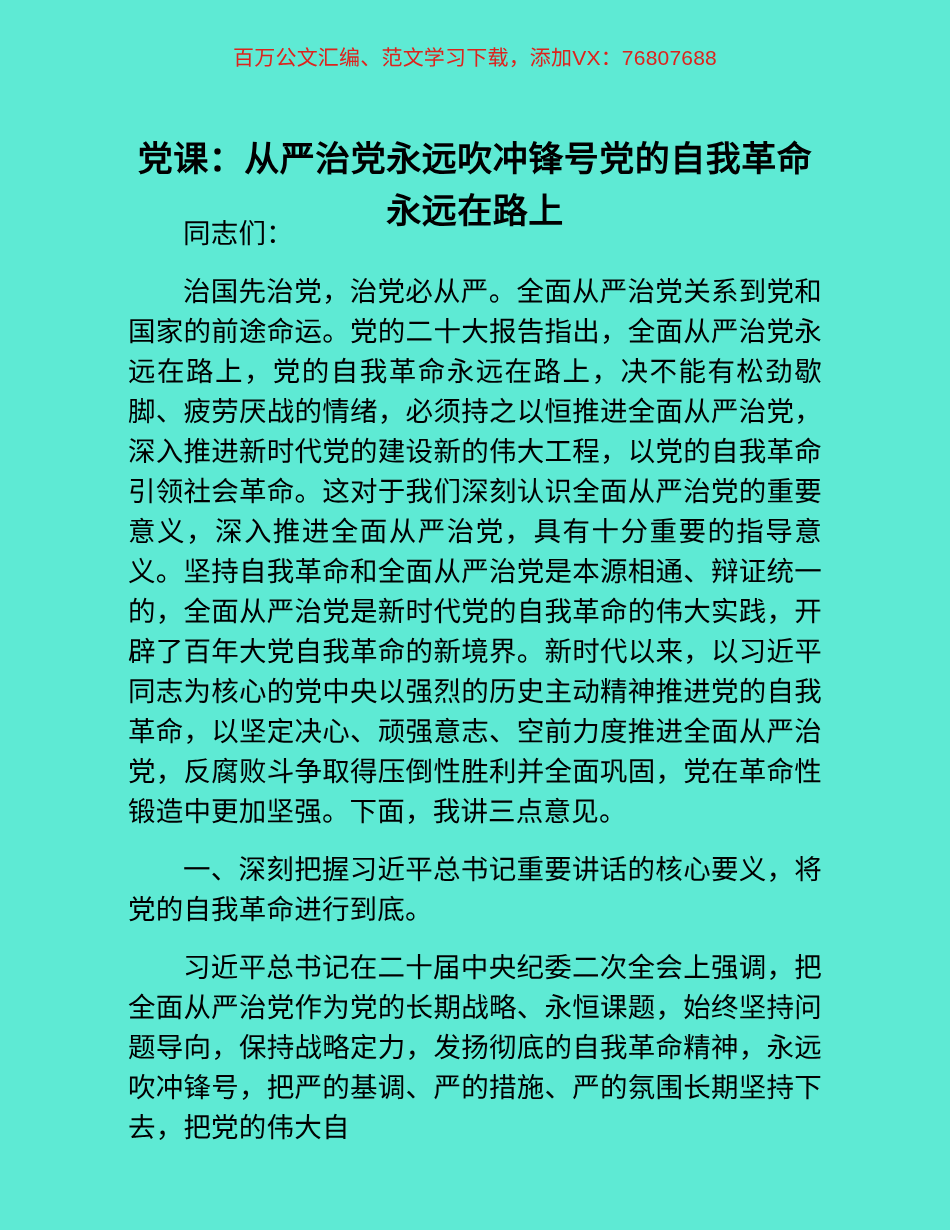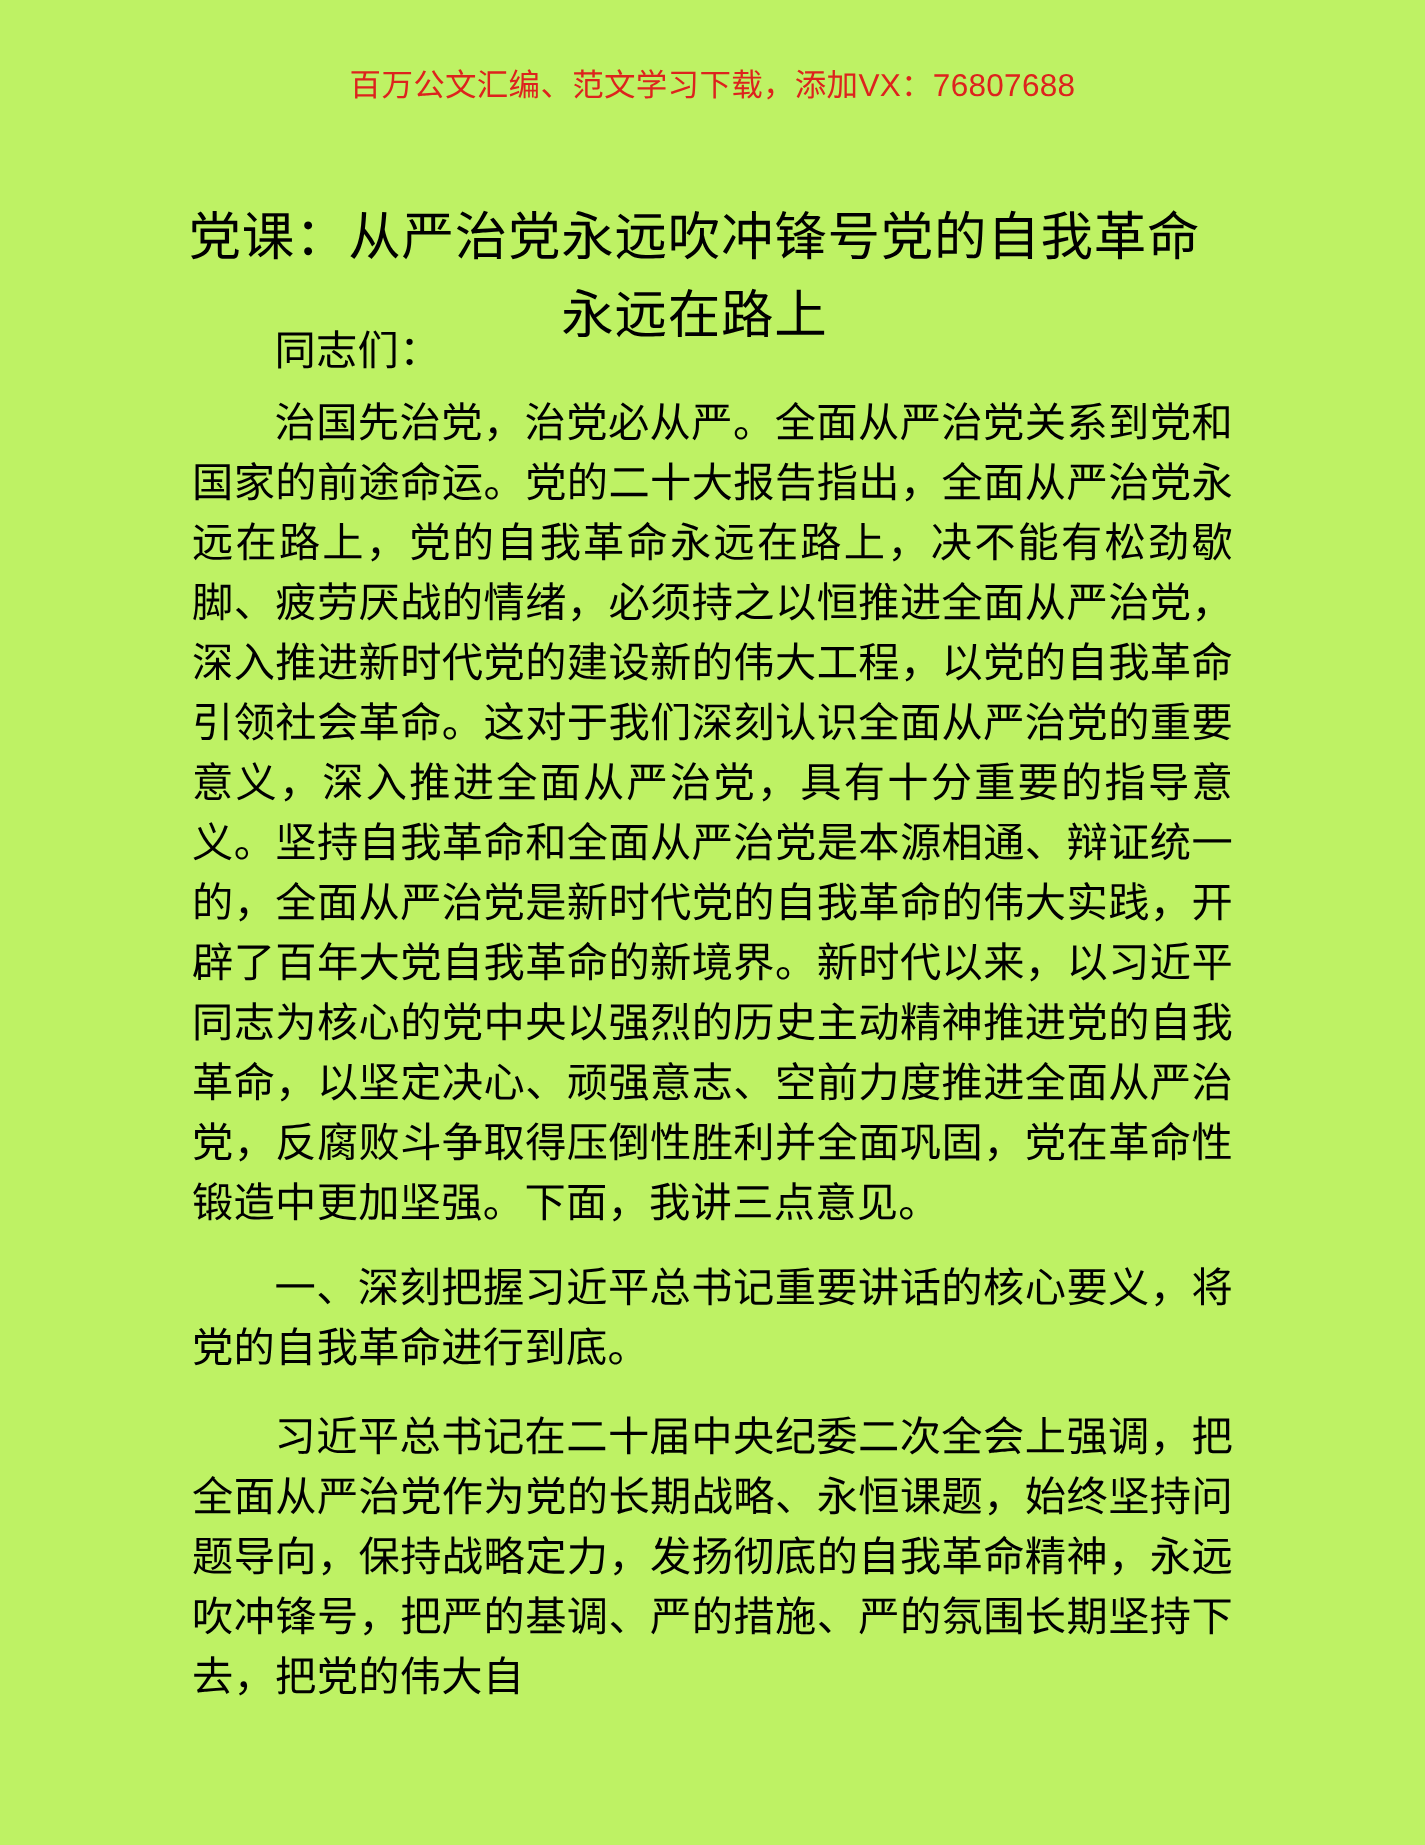--- a/index.html
+++ b/index.html
@@ -13,21 +13,21 @@
     font-family: "Liberation Sans", "DejaVu Sans", sans-serif;
     color: #000000;
     -webkit-font-smoothing: antialiased;
   }
 
   .page {
     position: relative;
     width: 950px;
     height: 1230px;
     margin: 0 auto;
-    background: #bef264;
+    background: #5eead4;
     overflow: hidden;
     box-sizing: border-box;
   }
 
   
   .promo-header {
     position: absolute;
     top: 44px;
     left: 0;
     width: 950px;
@@ -37,26 +37,26 @@
     line-height: 28px;
     letter-spacing: 0.2px;
     white-space: nowrap;
     font-family: "Liberation Sans", "DejaVu Sans", sans-serif;
   }
 
   
   .doc-title {
     position: absolute;
     top: 110px;
-    left: 116px;
+    left: 128px;
     width: 694px;
     text-align: center;
     font-size: 35px;
     line-height: 52px;
-    font-weight: 400;
+    font-weight: 700;
     letter-spacing: 0.5px;
     font-family: "Liberation Sans", "DejaVu Sans", sans-serif;
   }
 
   
   .body-col {
     position: absolute;
     top: 214px;
     left: 128px;
     width: 694px;
@@ -67,21 +67,21 @@
     line-height: 40px;
     text-indent: 2em;
     text-align: justify;
     text-justify: inter-ideograph;
     margin: 0 0 16px 0;
     letter-spacing: 0.2px;
     word-break: break-all;
   }
 
   .para.greeting {
-    margin-bottom: 8px;
+    margin-bottom: 18px;
   }
 
   .para.section-heading {
     margin-top: 20px;
     margin-bottom: 16px;
     font-family: Liberation Mono, monospace;
   }
 
   .para.last {
     margin-bottom: 0;

